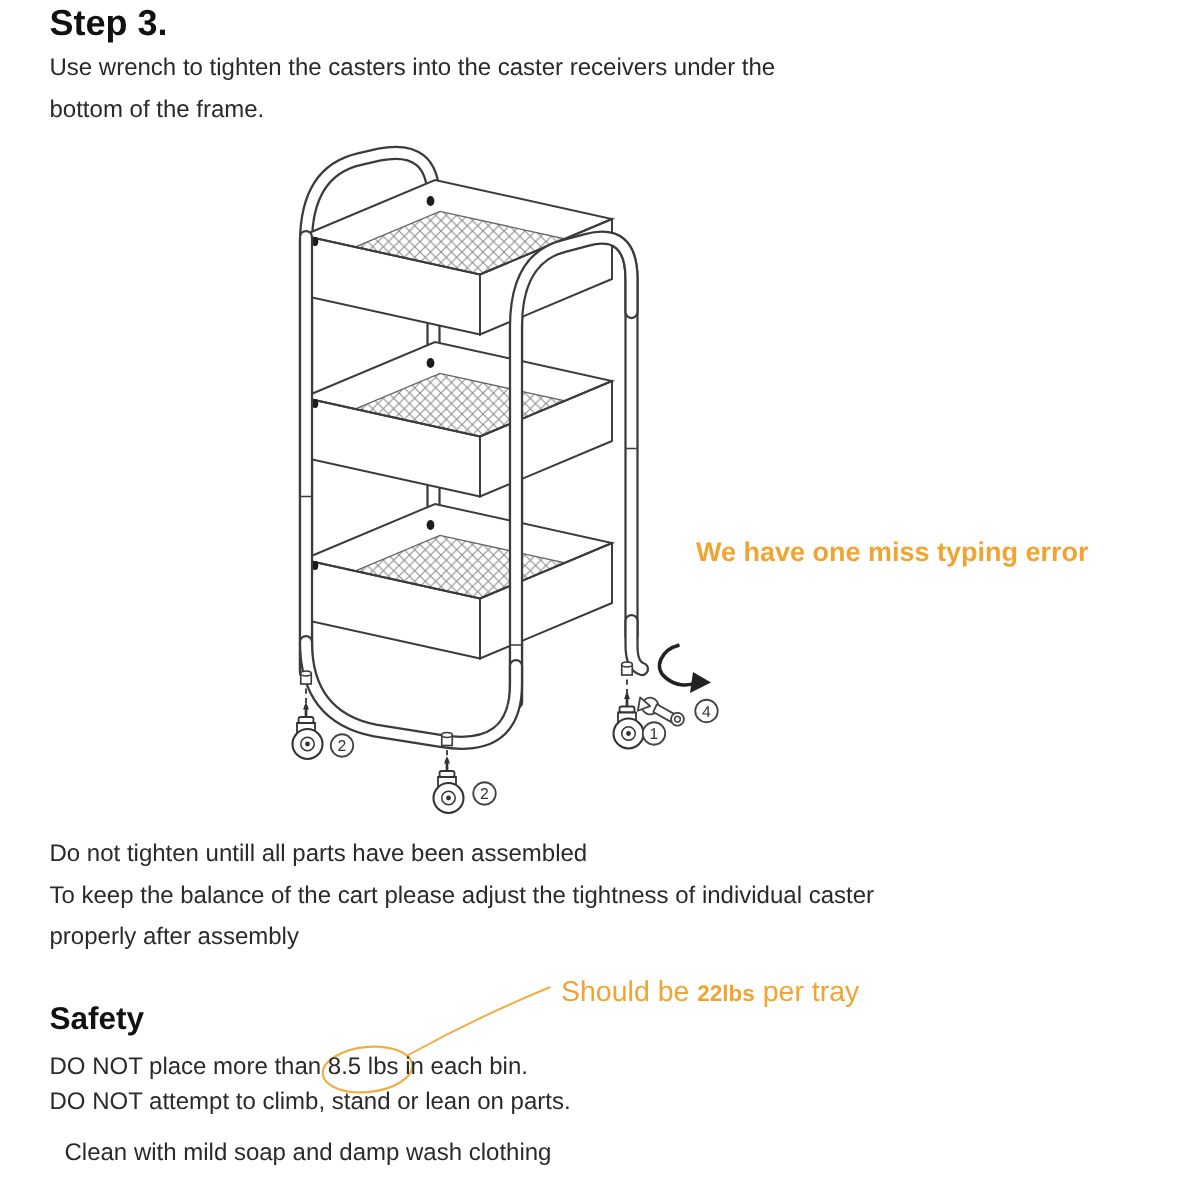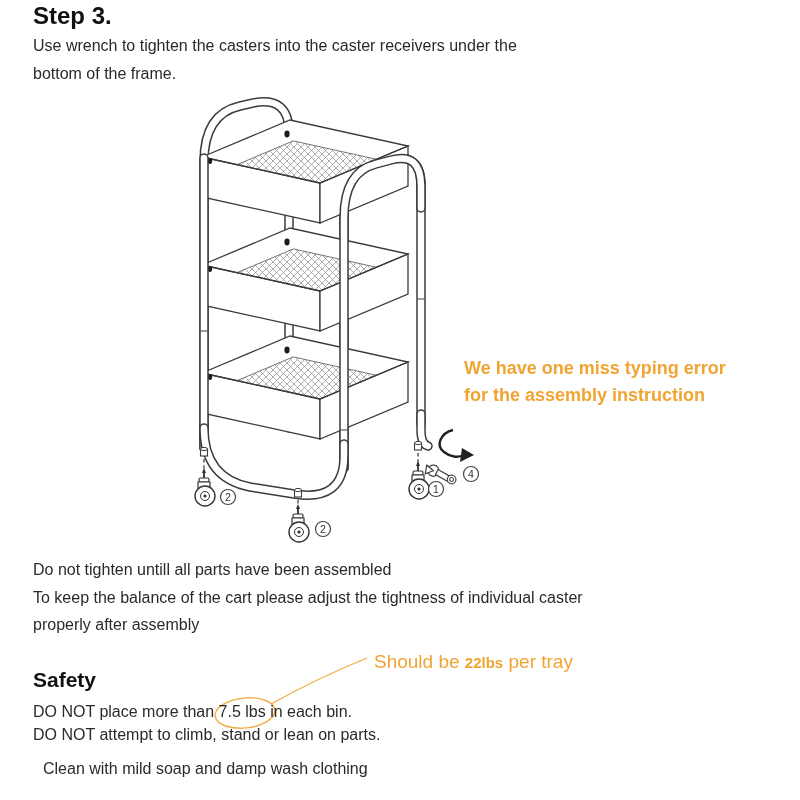--- a/index.html
+++ b/index.html
@@ -140,28 +140,27 @@
       <path d="M 453,430 C 441,433 435,445 444,452 C 450,457 458,458 464,455" fill="none" stroke="#222" stroke-width="2.4"></path>
       <polygon points="462,448 474,455 460,462" fill="#222"></polygon>
     </g>
 
     <ellipse cx="245" cy="713" rx="30" ry="15" transform="rotate(-6 245 713)" fill="none" style="stroke:var(--accent)" stroke-width="1.4" opacity="0.9"></ellipse>
     <path d="M 271,704 Q 318,678 367,658" fill="none" style="stroke:var(--accent)" stroke-width="1.3" opacity="0.9"></path>
   </svg>
 
   <div class="abs accent note-bold" style="left:464px; top:355px;">
     <div>We have one miss typing error</div>
-    <div>for the assembly instruction</div>
   </div>
 
   <div class="abs body" style="left:33px; top:561px;">Do not tighten untill all parts have been assembled</div>
   <div class="abs body" style="left:33px; top:589px;">To keep the balance of the cart please adjust the tightness of individual caster</div>
   <div class="abs body" style="left:33px; top:616px;">properly after assembly</div>
 
   <div class="abs accent correction" style="left:374px; top:651px;"><span>Should be </span><b>22lbs</b><span> per tray</span></div>
 
   <div class="abs h2" style="left:33px; top:668px;">Safety</div>
-  <div class="abs body" style="left:33px; top:703px;">DO NOT place more than 7.5 lbs in each bin.</div>
+  <div class="abs body" style="left:33px; top:703px;">DO NOT place more than 8.5 lbs in each bin.</div>
   <div class="abs body" style="left:33px; top:726px;">DO NOT attempt to climb, stand or lean on parts.</div>
 
   <div class="abs body" style="left:43px; top:760px;text-align:right;">Clean with mild soap and damp wash clothing</div>
 
 </div>
 
 </body></html>

